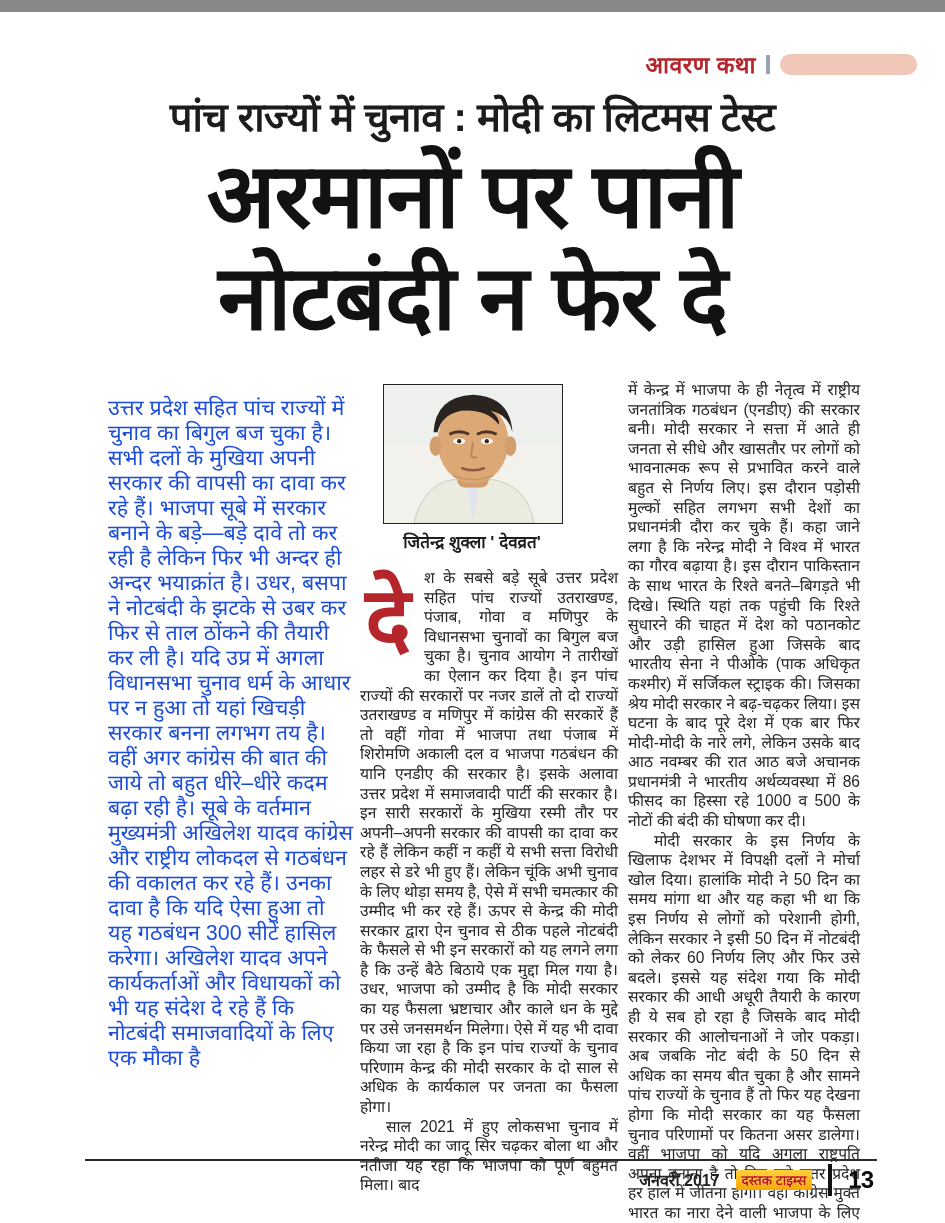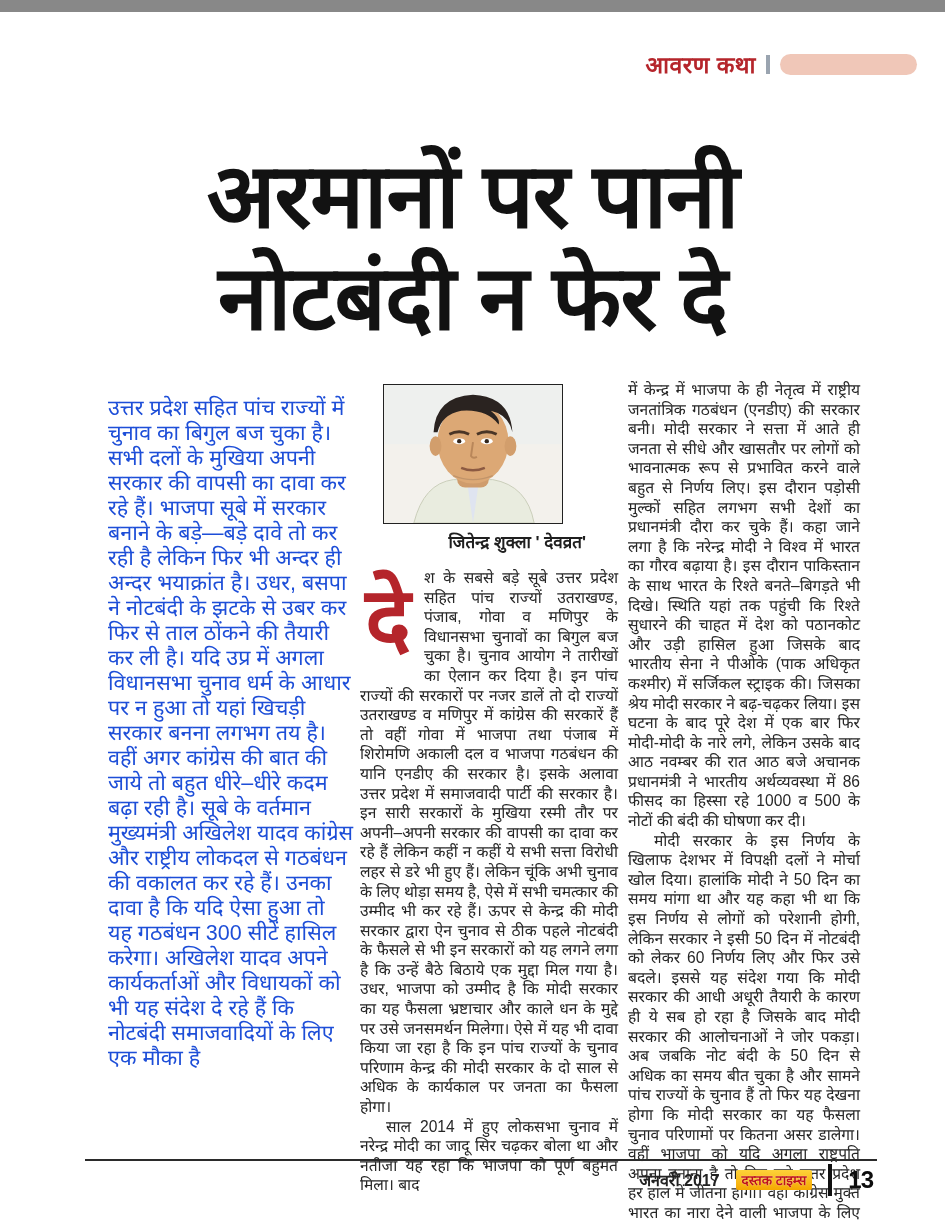--- a/index.html
+++ b/index.html
@@ -29,21 +29,21 @@
     position:absolute; left:108px; top:384px; width:246px;
     font-size:21.5px; line-height:25px; color:#1d4ed8; text-align:left;
   }
   
   .photo-box {
     position:absolute; left:383px; top:372px; width:180px; height:140px;
     border:1px solid #222; background:#f4f2ee; overflow:hidden;
   }
   .photo-box svg { display:block; width:100%; height:100%; }
   .photo-caption {
-    position:absolute; left:358px; top:518px; width:228px; text-align:right;
+    position:absolute; left:358px; top:518px; width:228px; text-align:center;
     font-size:17px; font-weight:bold; color:#1f1f1f;
   }
   
   .body-col {
     font-size:15.6px; line-height:19.6px; color:#262626; text-align:justify;
   }
   .col2 { position:absolute; left:360px; top:556px; width:258px; }
   .col3 { position:absolute; left:628px; top:368px; width:232px; }
   .dropcap {
     float:left; width:56px; height:112px; margin-right:8px;
@@ -70,20 +70,21 @@
 <body>
 
 <div class="page">
 
   <div class="kicker-row">
     <span class="kicker-label">आवरण कथा</span>
     <span class="kicker-divider"></span>
     <span class="kicker-pill"></span>
   </div>
 
+  <div class="subheadline">पांच राज्यों में चुनाव : मोदी का लिटमस टेस्ट</div>
 
   <div class="headline">
     <div>अरमानों पर पानी</div>
     <div>नोटबंदी न फेर दे</div>
   </div>
 
   <div class="standfirst">उत्तर प्रदेश सहित पांच राज्यों में चुनाव का बिगुल बज चुका है। सभी दलों के मुखिया अपनी सरकार की वापसी का दावा कर रहे हैं। भाजपा सूबे में सरकार बनाने के बड़े—बड़े दावे तो कर रही है लेकिन फिर भी अन्दर ही अन्दर भयाक्रांत है। उधर, बसपा ने नोटबंदी के झटके से उबर कर फिर से ताल ठोंकने की तैयारी कर ली है। यदि उप्र में अगला विधानसभा चुनाव धर्म के आधार पर न हुआ तो यहां खिचड़ी सरकार बनना लगभग तय है। वहीं अगर कांग्रेस की बात की जाये तो बहुत धीरे–धीरे कदम बढ़ा रही है। सूबे के वर्तमान मुख्यमंत्री अखिलेश यादव कांग्रेस और राष्ट्रीय लोकदल से गठबंधन की वकालत कर रहे हैं। उनका दावा है कि यदि ऐसा हुआ तो यह गठबंधन 300 सीटें हासिल करेगा। अखिलेश यादव अपने कार्यकर्ताओं और विधायकों को भी यह संदेश दे रहे हैं कि नोटबंदी समाजवादियों के लिए एक मौका है</div>
 
   <div class="photo-box">
     <svg viewBox="0 0 180 140" xmlns="http://www.w3.org/2000/svg">
@@ -114,21 +115,21 @@
 
       <path d="M78 84 Q90 89 102 84" stroke="#8c5a42" stroke-width="2.5" fill="none"></path>
 
       <path d="M70 92 Q90 100 110 92" stroke="#c1946a" stroke-width="1.5" fill="none"></path>
     </svg>
   </div>
   <div class="photo-caption">जितेन्द्र शुक्ला ' देवव्रत'</div>
 
   <div class="body-col col2">
     <p><span class="dropcap">दे</span><span>श के सबसे बड़े सूबे उत्तर प्रदेश सहित पांच राज्यों उतराखण्ड, पंजाब, गोवा व मणिपुर के विधानसभा चुनावों का बिगुल बज चुका है। चुनाव आयोग ने तारीखों का ऐलान कर दिया है। इन पांच राज्यों की सरकारों पर नजर डालें तो दो राज्यों उतराखण्ड व मणिपुर में कांग्रेस की सरकारें हैं तो वहीं गोवा में भाजपा तथा पंजाब में शिरोमणि अकाली दल व भाजपा गठबंधन की यानि एनडीए की सरकार है। इसके अलावा उत्तर प्रदेश में समाजवादी पार्टी की सरकार है। इन सारी सरकारों के मुखिया रस्मी तौर पर अपनी–अपनी सरकार की वापसी का दावा कर रहे हैं लेकिन कहीं न कहीं ये सभी सत्ता विरोधी लहर से डरे भी हुए हैं। लेकिन चूंकि अभी चुनाव के लिए थोड़ा समय है, ऐसे में सभी चमत्कार की उम्मीद भी कर रहे हैं। ऊपर से केन्द्र की मोदी सरकार द्वारा ऐन चुनाव से ठीक पहले नोटबंदी के फैसले से भी इन सरकारों को यह लगने लगा है कि उन्हें बैठे बिठाये एक मुद्दा मिल गया है। उधर, भाजपा को उम्मीद है कि मोदी सरकार का यह फैसला भ्रष्टाचार और काले धन के मुद्दे पर उसे जनसमर्थन मिलेगा। ऐसे में यह भी दावा किया जा रहा है कि इन पांच राज्यों के चुनाव परिणाम केन्द्र की मोदी सरकार के दो साल से अधिक के कार्यकाल पर जनता का फैसला होगा।</span></p>
-    <p class="para-indent">साल 2014 में हुए लोकसभा चुनाव में नरेन्द्र मोदी का जादू सिर चढ़कर बोला था और नतीजा यह रहा कि भाजपा को पूर्ण बहुमत मिला। बाद</p>
+    <p class="para-indent">साल 2021 में हुए लोकसभा चुनाव में नरेन्द्र मोदी का जादू सिर चढ़कर बोला था और नतीजा यह रहा कि भाजपा को पूर्ण बहुमत मिला। बाद</p>
   </div>
 
   <div class="body-col col3">
     <p>में केन्द्र में भाजपा के ही नेतृत्व में राष्ट्रीय जनतांत्रिक गठबंधन (एनडीए) की सरकार बनी। मोदी सरकार ने सत्ता में आते ही जनता से सीधे और खासतौर पर लोगों को भावनात्मक रूप से प्रभावित करने वाले बहुत से निर्णय लिए। इस दौरान पड़ोसी मुल्कों सहित लगभग सभी देशों का प्रधानमंत्री दौरा कर चुके हैं। कहा जाने लगा है कि नरेन्द्र मोदी ने विश्व में भारत का गौरव बढ़ाया है। इस दौरान पाकिस्तान के साथ भारत के रिश्ते बनते–बिगड़ते भी दिखे। स्थिति यहां तक पहुंची कि रिश्ते सुधारने की चाहत में देश को पठानकोट और उड़ी हासिल हुआ जिसके बाद भारतीय सेना ने पीओके (पाक अधिकृत कश्मीर) में सर्जिकल स्ट्राइक की। जिसका श्रेय मोदी सरकार ने बढ़-चढ़कर लिया। इस घटना के बाद पूरे देश में एक बार फिर मोदी-मोदी के नारे लगे, लेकिन उसके बाद आठ नवम्बर की रात आठ बजे अचानक प्रधानमंत्री ने भारतीय अर्थव्यवस्था में 86 फीसद का हिस्सा रहे 1000 व 500 के नोटों की बंदी की घोषणा कर दी।</p>
     <p class="para-indent">मोदी सरकार के इस निर्णय के खिलाफ देशभर में विपक्षी दलों ने मोर्चा खोल दिया। हालांकि मोदी ने 50 दिन का समय मांगा था और यह कहा भी था कि इस निर्णय से लोगों को परेशानी होगी, लेकिन सरकार ने इसी 50 दिन में नोटबंदी को लेकर 60 निर्णय लिए और फिर उसे बदले। इससे यह संदेश गया कि मोदी सरकार की आधी अधूरी तैयारी के कारण ही ये सब हो रहा है जिसके बाद मोदी सरकार की आलोचनाओं ने जोर पकड़ा। अब जबकि नोट बंदी के 50 दिन से अधिक का समय बीत चुका है और सामने पांच राज्यों के चुनाव हैं तो फिर यह देखना होगा कि मोदी सरकार का यह फैसला चुनाव परिणामों पर कितना असर डालेगा। वहीं भाजपा को यदि अगला राष्ट्रपति अपना बनाना है तो फिर उसे उत्तर प्रदेश हर हाल में जीतना होगा। वहीं कांग्रेस मुक्त भारत का नारा देने वाली भाजपा के लिए उत्तराखंड और मणिपुर में भी कब्जा करना होगा। वहीं पंजाब और गोवा विधानसभा पर कब्जे के लिए आम आदमी पार्टी ने बहुत पहले से कमर कस ली है।</p>
   </div>
 
   <div class="footer-line"></div>
   <div class="footer-meta">
     <span class="footer-issue">जनवरी 2017</span>

